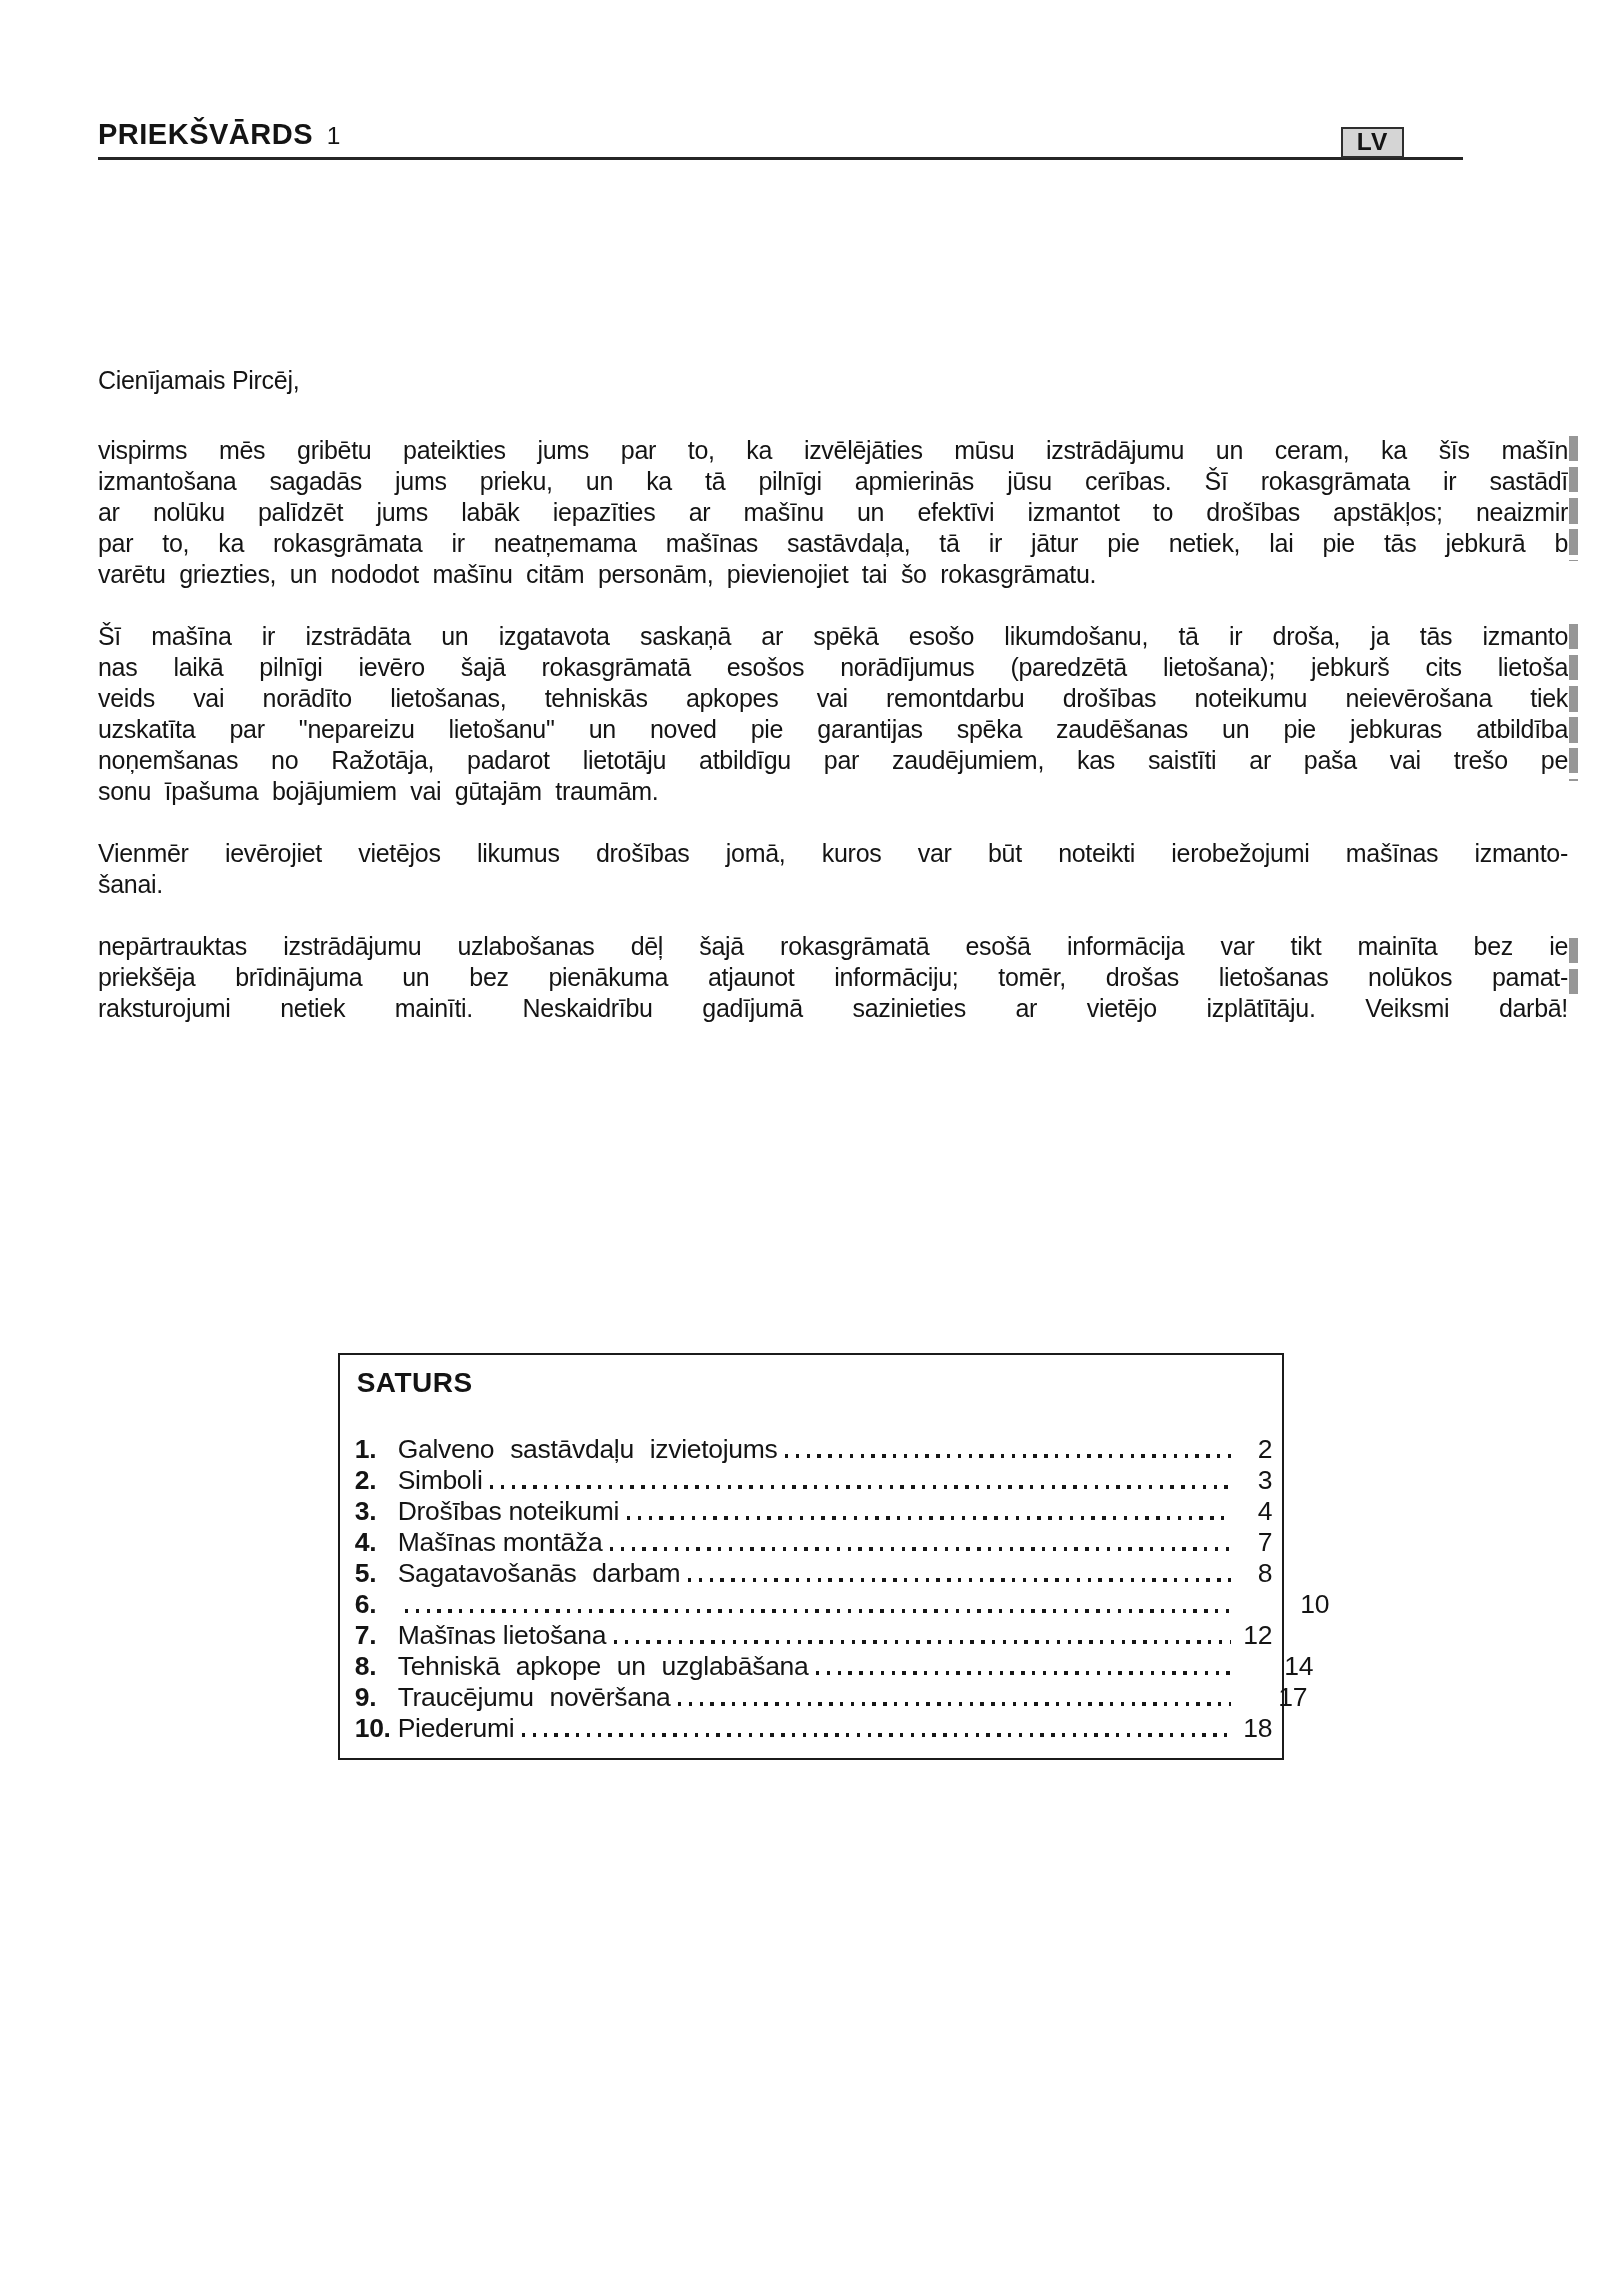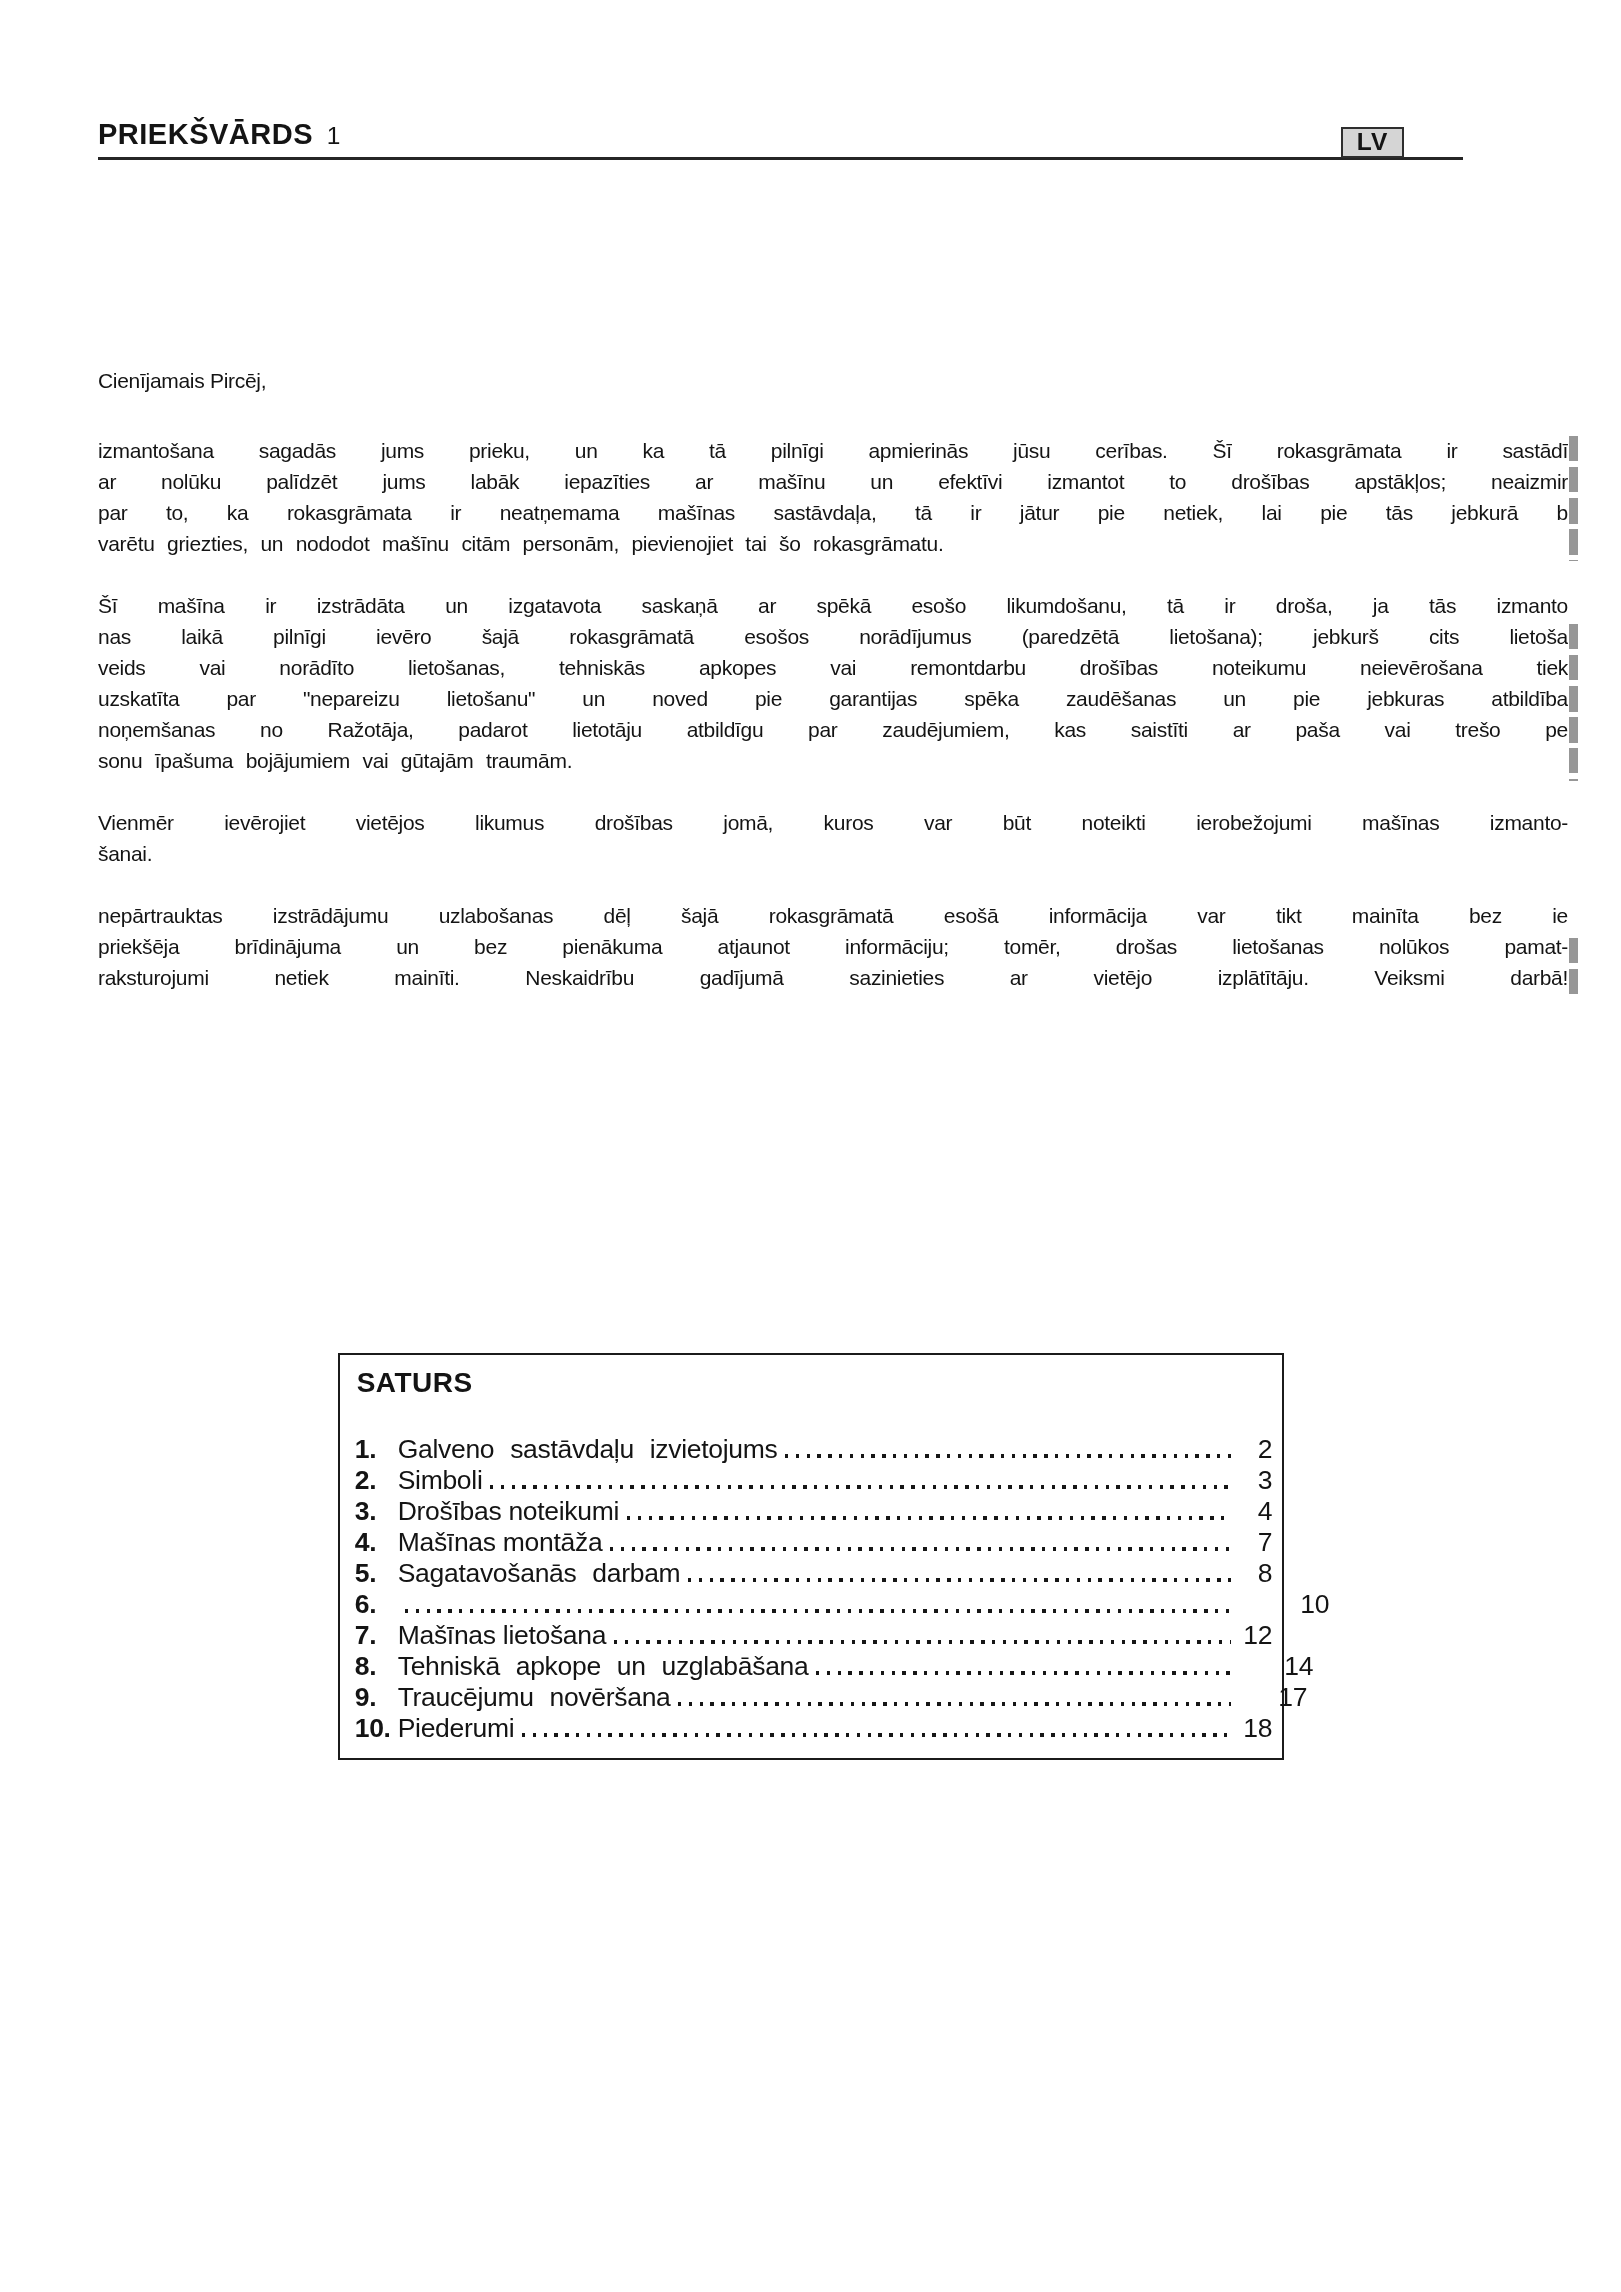--- a/index.html
+++ b/index.html
@@ -27,21 +27,21 @@
   .lv-badge{
     position:absolute;left:1341px;top:127px;
     width:59px;height:26.5px;
     background:#d5d5d5;border:2.9px solid #2e2e2e;
     display:flex;align-items:center;justify-content:center;
     font-size:24.5px;font-weight:bold;letter-spacing:1px;text-align:center;
   }
   
   .body-text{
     position:absolute;left:98px;top:365px;width:1470px;
-    font-size:21px;line-height:31px;letter-spacing:-0.3px;
+    font-size:25px;line-height:31px;letter-spacing:-0.3px;
   }
   .salutation{margin:0 0 39px 0;}
   .para{margin:0 0 31px 0;}
   .line{white-space:nowrap;}
   .line.stretch{
     white-space:normal;
     text-align:justify;
     text-align-last:justify;
     overflow:hidden;height:31px;
   }
@@ -98,20 +98,21 @@
   </div>
   <div class="header-rule"></div>
   <div class="lv-badge">
     <span>LV</span>
   </div>
 
   <div class="body-text">
     <div class="salutation">Cienījamais Pircēj,</div>
     <div id="paragraphs">
         <div class="para">
+          <div class="line stretch">vispirms mēs gribētu pateikties jums par to, ka izvēlējāties mūsu izstrādājumu un ceram, ka šīs mašīn</div>
           <div class="line stretch">izmantošana sagadās jums prieku, un ka tā pilnīgi apmierinās jūsu cerības. Šī rokasgrāmata ir sastādī</div>
           <div class="line stretch">ar nolūku palīdzēt jums labāk iepazīties ar mašīnu un efektīvi izmantot to drošības apstākļos; neaizmir</div>
           <div class="line stretch">par to, ka rokasgrāmata ir neatņemama mašīnas sastāvdaļa, tā ir jātur pie netiek, lai pie tās jebkurā b</div>
           <div class="line wide">varētu griezties, un nododot mašīnu citām personām, pievienojiet tai šo rokasgrāmatu.</div>
         </div>
         <div class="para">
           <div class="line stretch">Šī mašīna ir izstrādāta un izgatavota saskaņā ar spēkā esošo likumdošanu, tā ir droša, ja tās izmanto</div>
           <div class="line stretch">nas laikā pilnīgi ievēro šajā rokasgrāmatā esošos norādījumus (paredzētā lietošana); jebkurš cits lietoša</div>
           <div class="line stretch">veids vai norādīto lietošanas, tehniskās apkopes vai remontdarbu drošības noteikumu neievērošana tiek</div>
           <div class="line stretch">uzskatīta par "nepareizu lietošanu" un noved pie garantijas spēka zaudēšanas un pie jebkuras atbildība</div>

